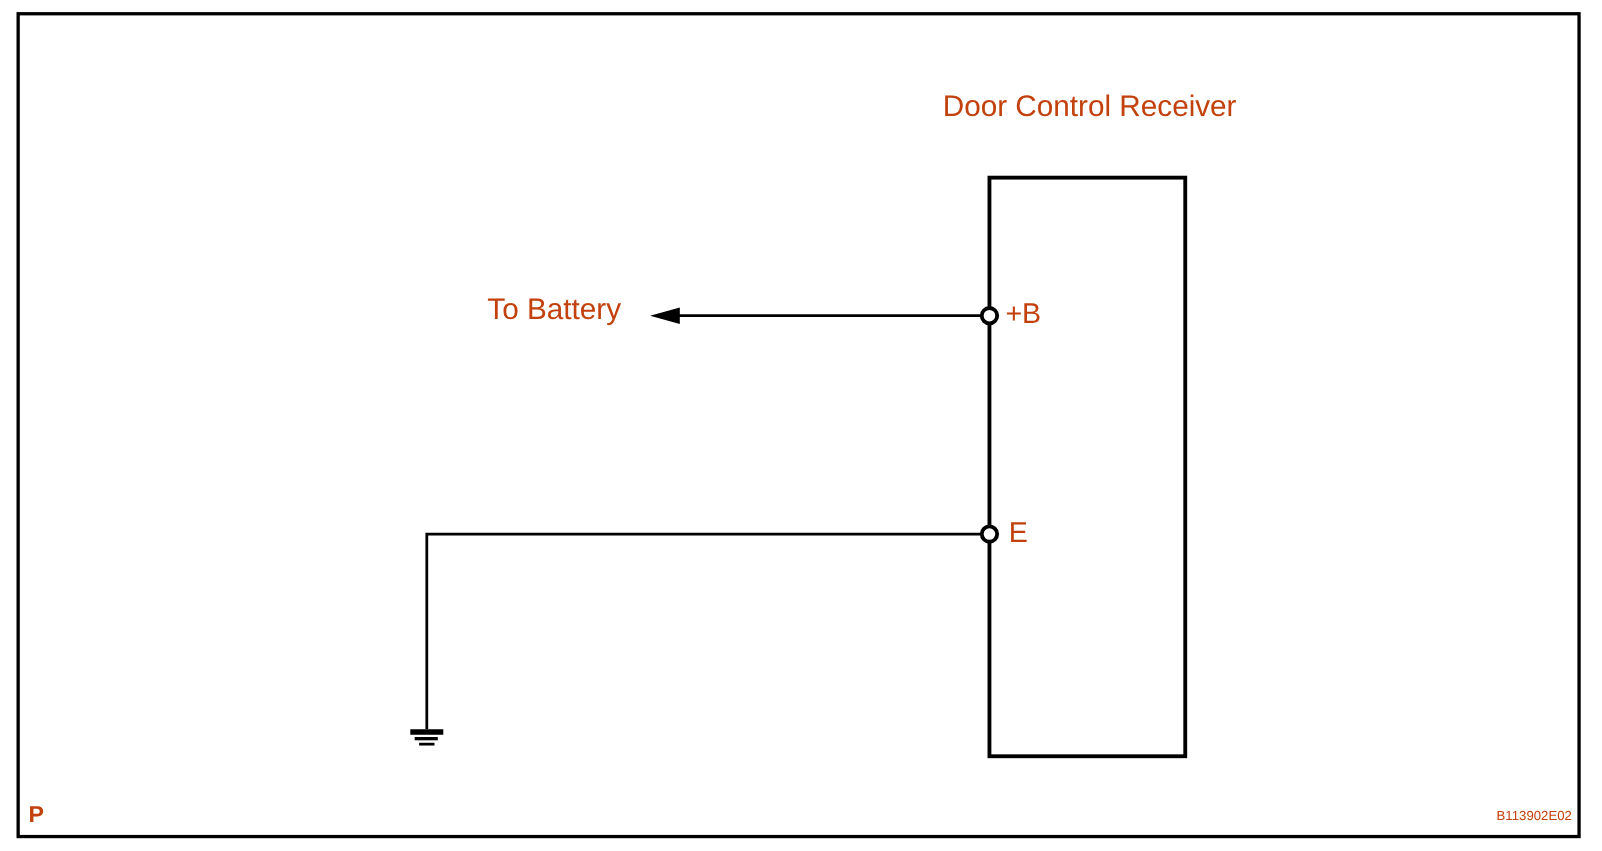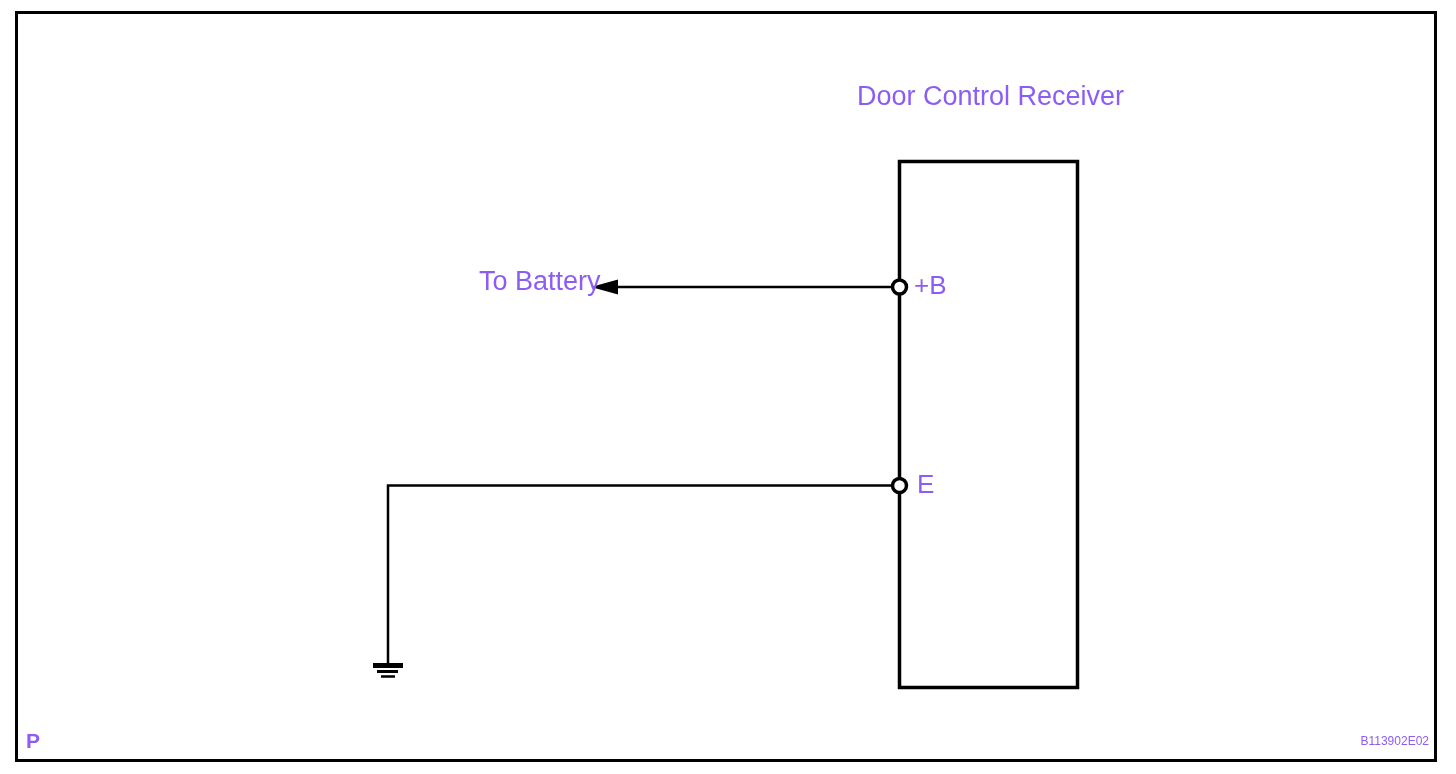--- a/index.html
+++ b/index.html
@@ -21,34 +21,33 @@
   .diagram-svg {
     position: absolute;
     left: 0;
     top: 0;
     width: 1456px;
     height: 774px;
   }
   .txt {
     position: absolute;
     white-space: nowrap;
-    color: #8b5cf6;
+    color: #c2410c;
   }
   .title-label {
     left: 857px;
     top: 83px;
     font-size: 27px;
     line-height: 27px;
   }
   .to-battery-label {
     left: 443px;
     top: 268px;
     font-size: 27px;
     line-height: 27px;
-    margin-left: 36px;
   }
   .terminal-label-b {
     left: 914px;
     top: 272px;
     font-size: 26px;
     line-height: 26px;
   }
   .terminal-label-e {
     left: 917px;
     top: 471px;

